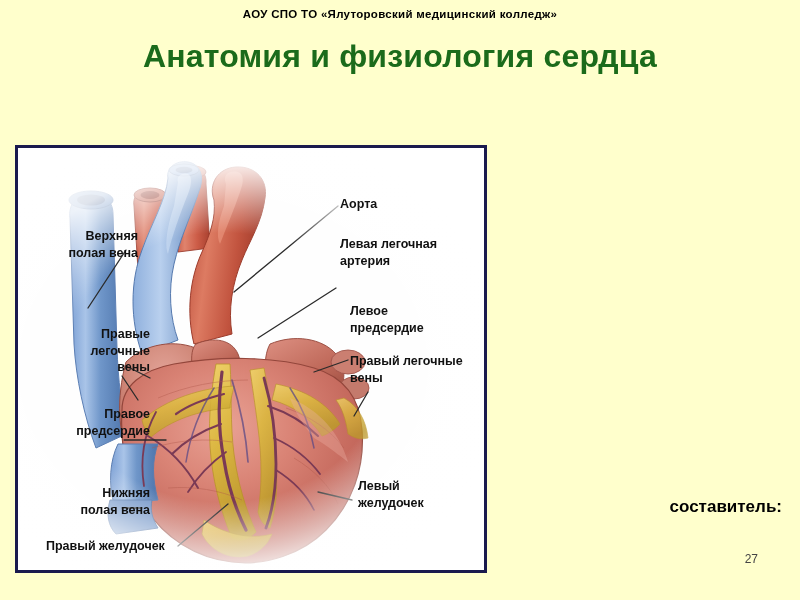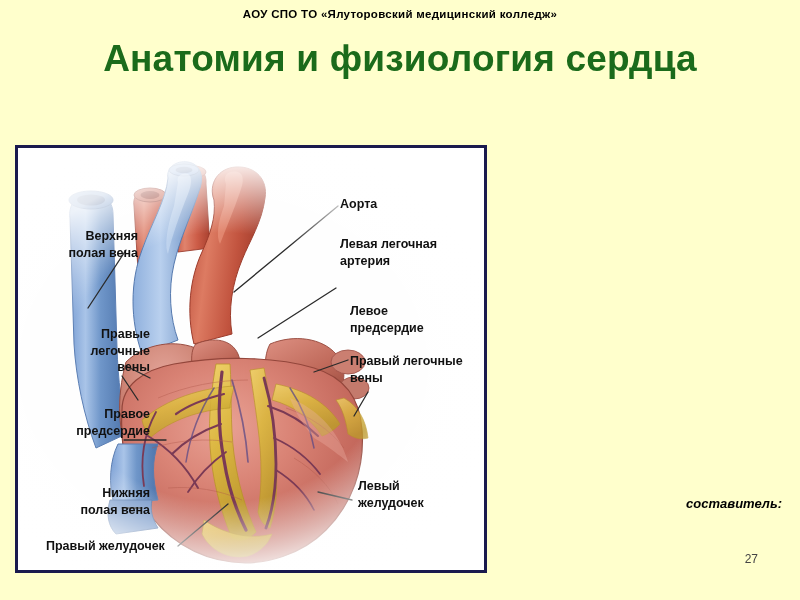--- a/index.html
+++ b/index.html
@@ -28,21 +28,21 @@
     letter-spacing: 0.3px;
     white-space: nowrap;
   }
 
   .slide-title {
     position: absolute;
     top: 38px;
     left: 0;
     width: 800px;
     text-align: center;
-    font-size: 37px;
+    font-size: 32px;
     font-weight: bold;
     color: #1b6b1b;
     letter-spacing: 0.2px;
     white-space: nowrap;
   }
 
   
   .figure-frame {
     position: absolute;
     left: 15px;
@@ -94,25 +94,24 @@
   .label.right-al { text-align: right; }
   .label.left-al  { text-align: left; }
 
   
   .credit {
     position: absolute;
     right: 18px;
     top: 495px;
     width: 200px;
     text-align: right;
-    font-size: 13px;
+    font-size: 17px;
     font-weight: bold;
     color: #000000;
     line-height: 1.36;
-    font-style: italic;
   }
   .page-number {
     position: absolute;
     right: 42px;
     top: 552px;
     font-size: 12px;
     font-weight: normal;
     color: #444444;
   }
 </style>

